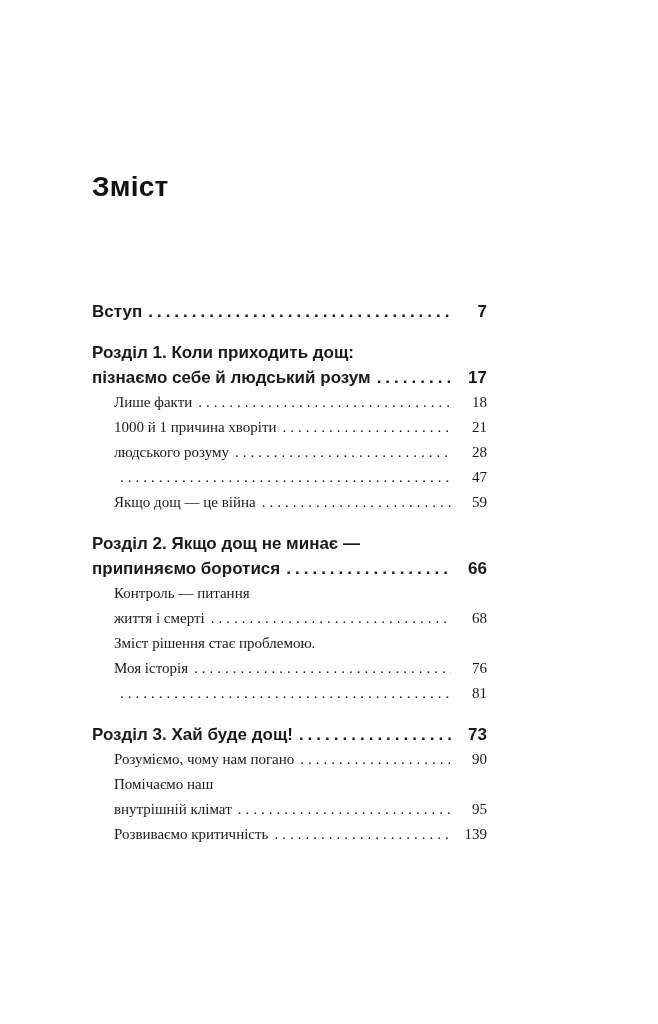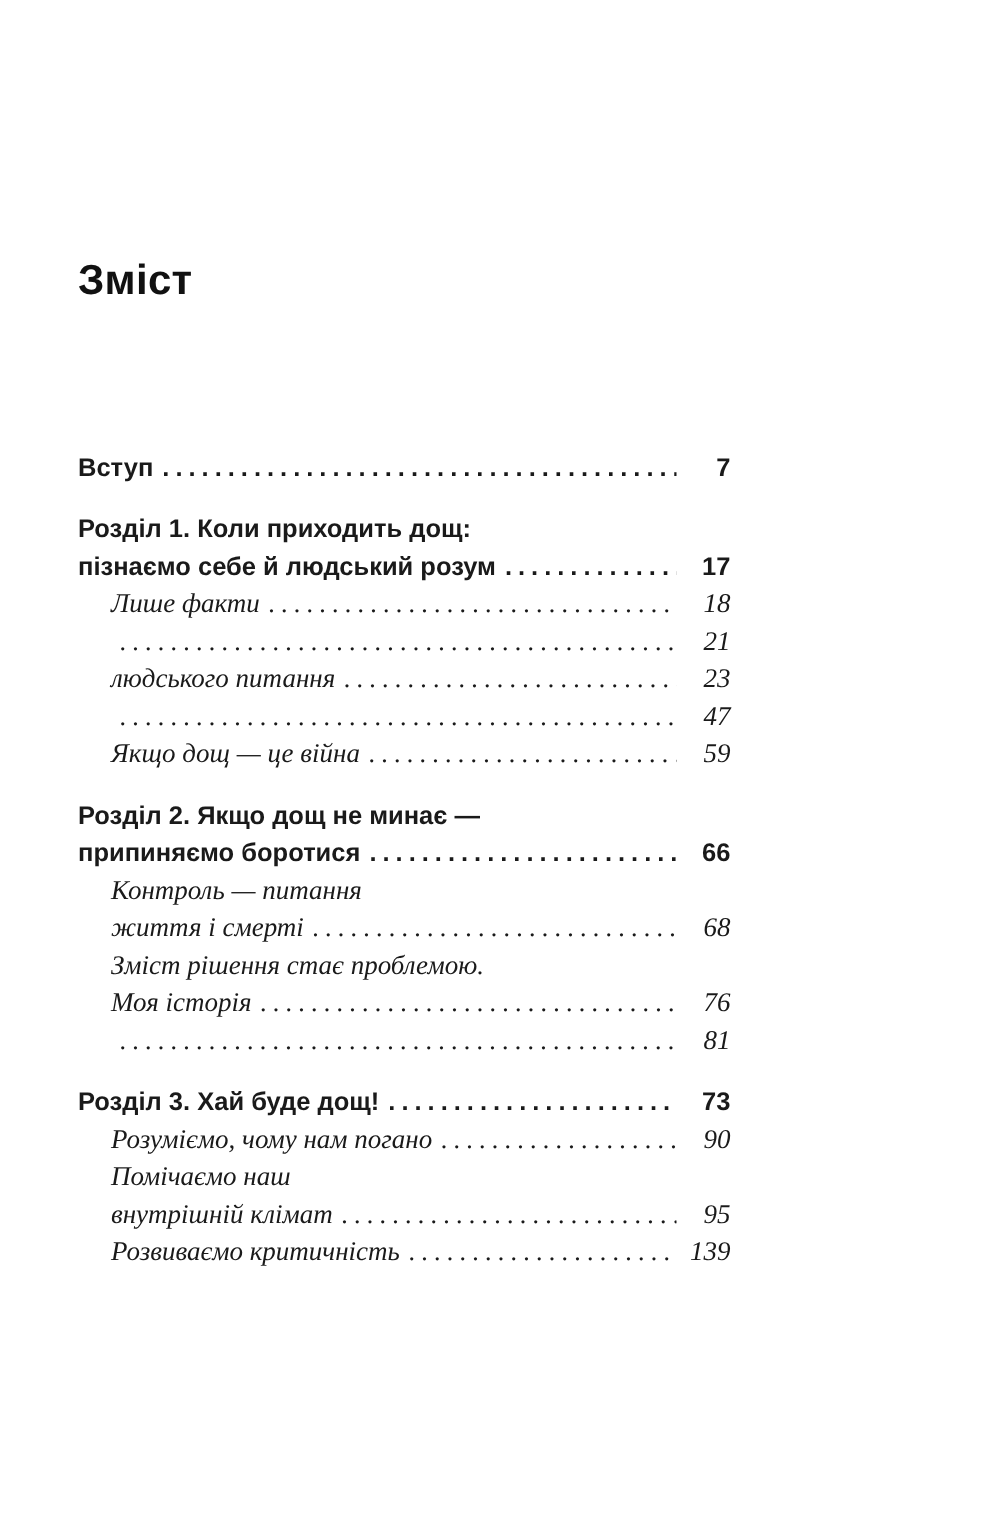--- a/index.html
+++ b/index.html
@@ -6,21 +6,21 @@
     margin: 0;
     padding: 0;
     background: #ffffff;
   }
   .page {
     position: relative;
     width: 658px;
     height: 852px;
     background: #ffffff;
     box-sizing: border-box;
-    padding: 172px 171px 0 52px;
+    padding: 172px 171px 0 92px;
     color: #1a1a1a;
     overflow: hidden;
   }
   .page-title {
     font-family: "Liberation Sans", "DejaVu Sans", sans-serif;
     font-weight: 700;
     font-size: 28px;
     line-height: 1.1;
     margin: 0 0 96px 0;
     color: #111111;
@@ -37,23 +37,22 @@
     font-weight: 700;
     font-size: 17px;
     margin-top: 16px;
   }
   .entry.bold:first-child {
     margin-top: 0;
   }
   .entry.sub {
     font-family: "Liberation Serif", "DejaVu Serif", serif;
     font-weight: 400;
-    font-size: 18px;
+    font-size: 15px;
     padding-left: 22px;
-    font-style: italic;
   }
   .entry .line {
     display: flex;
     align-items: baseline;
     line-height: 25px;
     white-space: nowrap;
   }
   .entry .label {
     flex: 0 0 auto;
     white-space: nowrap;
@@ -104,29 +103,30 @@
       </div>
       <div class="entry sub">
         <div class="line">
           <span class="label">Лише факти</span>
           <span class="dots">..........................................................................................</span>
           <span class="pagenum">18</span>
         </div>
       </div>
       <div class="entry sub">
         <div class="line">
+          <span class="label">1000 й 1 причина хворіти</span>
           <span class="dots">..........................................................................................</span>
           <span class="pagenum">21</span>
         </div>
       </div>
       <div class="entry sub">
         <div class="line">
-          <span class="label">людського питання</span>
-          <span class="dots">..........................................................................................</span>
-          <span class="pagenum">23</span>
+          <span class="label">людського розуму</span>
+          <span class="dots">..........................................................................................</span>
+          <span class="pagenum">28</span>
         </div>
       </div>
       <div class="entry sub">
         <div class="line">
           <span class="dots">..........................................................................................</span>
           <span class="pagenum">47</span>
         </div>
       </div>
       <div class="entry sub">
         <div class="line">

